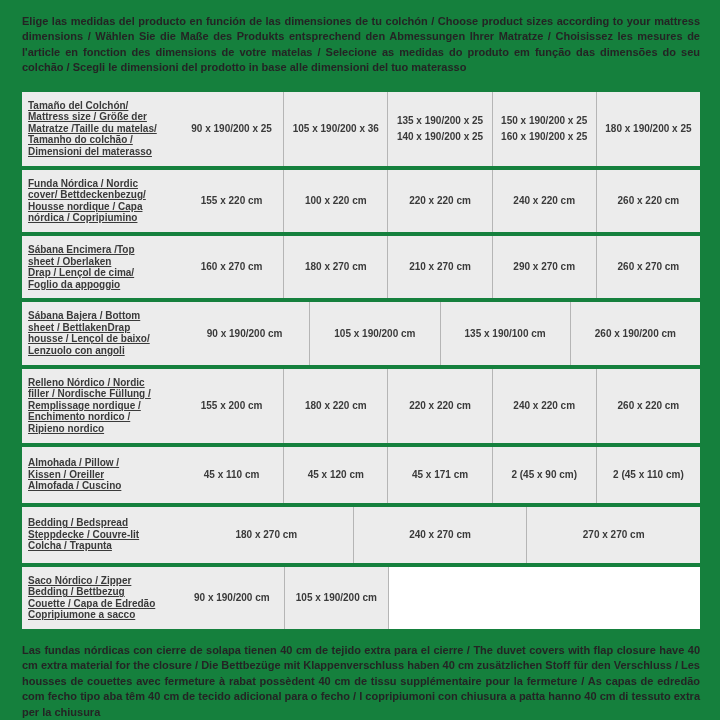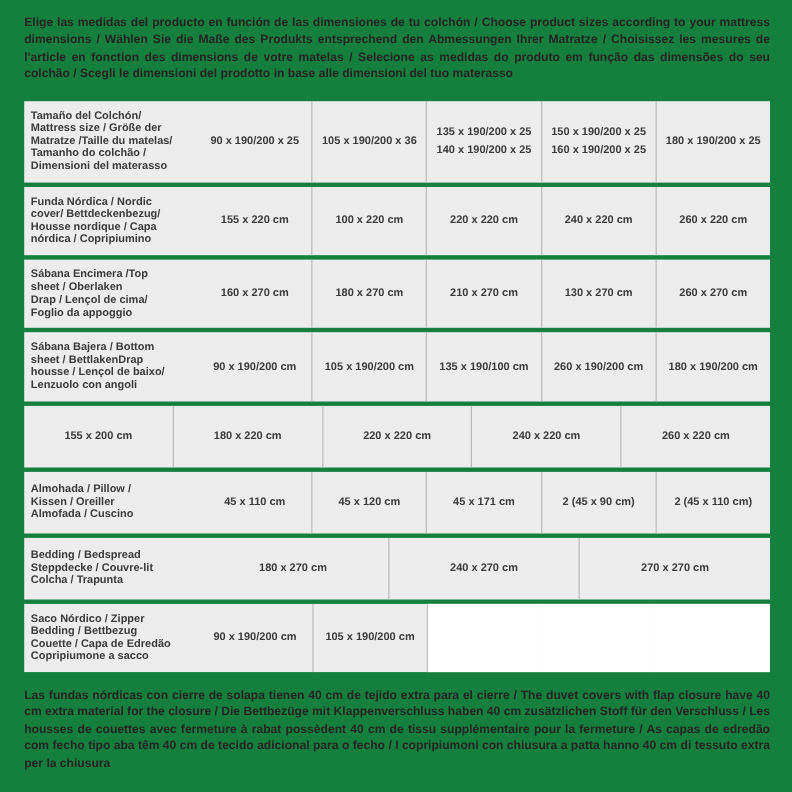--- a/index.html
+++ b/index.html
@@ -43,20 +43,21 @@
     color: #3a3a3a;
     box-sizing: border-box;
     min-height: 56px;
   }
   .cell.label {
     width: 158px;
     flex: none;
     padding: 8px 4px 8px 6px;
     line-height: 1.16;
     text-align: left;
+    text-decoration: underline;
   }
   .cell.value {
     flex: 1;
     justify-content: center;
     text-align: center;
     line-height: 1.55;
     padding: 4px 2px;
   }
   .cell.divider { border-left: 1px solid #b5b5b5; }
   .cell.blank   { background: #ffffff; }
@@ -95,35 +96,39 @@
         <div class="cell value divider">260 x 220 cm</div>
       </div>
       <div class="row">
         <div class="cell label">Sábana Encimera /Top
 sheet / Oberlaken
 Drap / Lençol de cima/
 Foglio da appoggio</div>
         <div class="cell value">160 x 270 cm</div>
         <div class="cell value divider">180 x 270 cm</div>
         <div class="cell value divider">210 x 270 cm</div>
-        <div class="cell value divider">130 x 270 cm</div>
+        <div class="cell value divider">290 x 270 cm</div>
         <div class="cell value divider">260 x 270 cm</div>
       </div>
       <div class="row">
         <div class="cell label">Sábana Bajera / Bottom
 sheet / BettlakenDrap
 housse / Lençol de baixo/
 Lenzuolo con angoli</div>
         <div class="cell value">90 x 190/200 cm</div>
         <div class="cell value divider">105 x 190/200 cm</div>
         <div class="cell value divider">135 x 190/100 cm</div>
         <div class="cell value divider">260 x 190/200 cm</div>
-        <div class="cell value divider">180 x 190/200 cm</div>
       </div>
       <div class="row">
+        <div class="cell label">Relleno Nórdico / Nordic
+filler / Nordische Füllung /
+Remplissage nordique /
+Enchimento nordico /
+Ripieno nordico</div>
         <div class="cell value">155 x 200 cm</div>
         <div class="cell value divider">180 x 220 cm</div>
         <div class="cell value divider">220 x 220 cm</div>
         <div class="cell value divider">240 x 220 cm</div>
         <div class="cell value divider">260 x 220 cm</div>
       </div>
       <div class="row">
         <div class="cell label">Almohada  / Pillow /
 Kissen / Oreiller
 Almofada / Cuscino</div>

